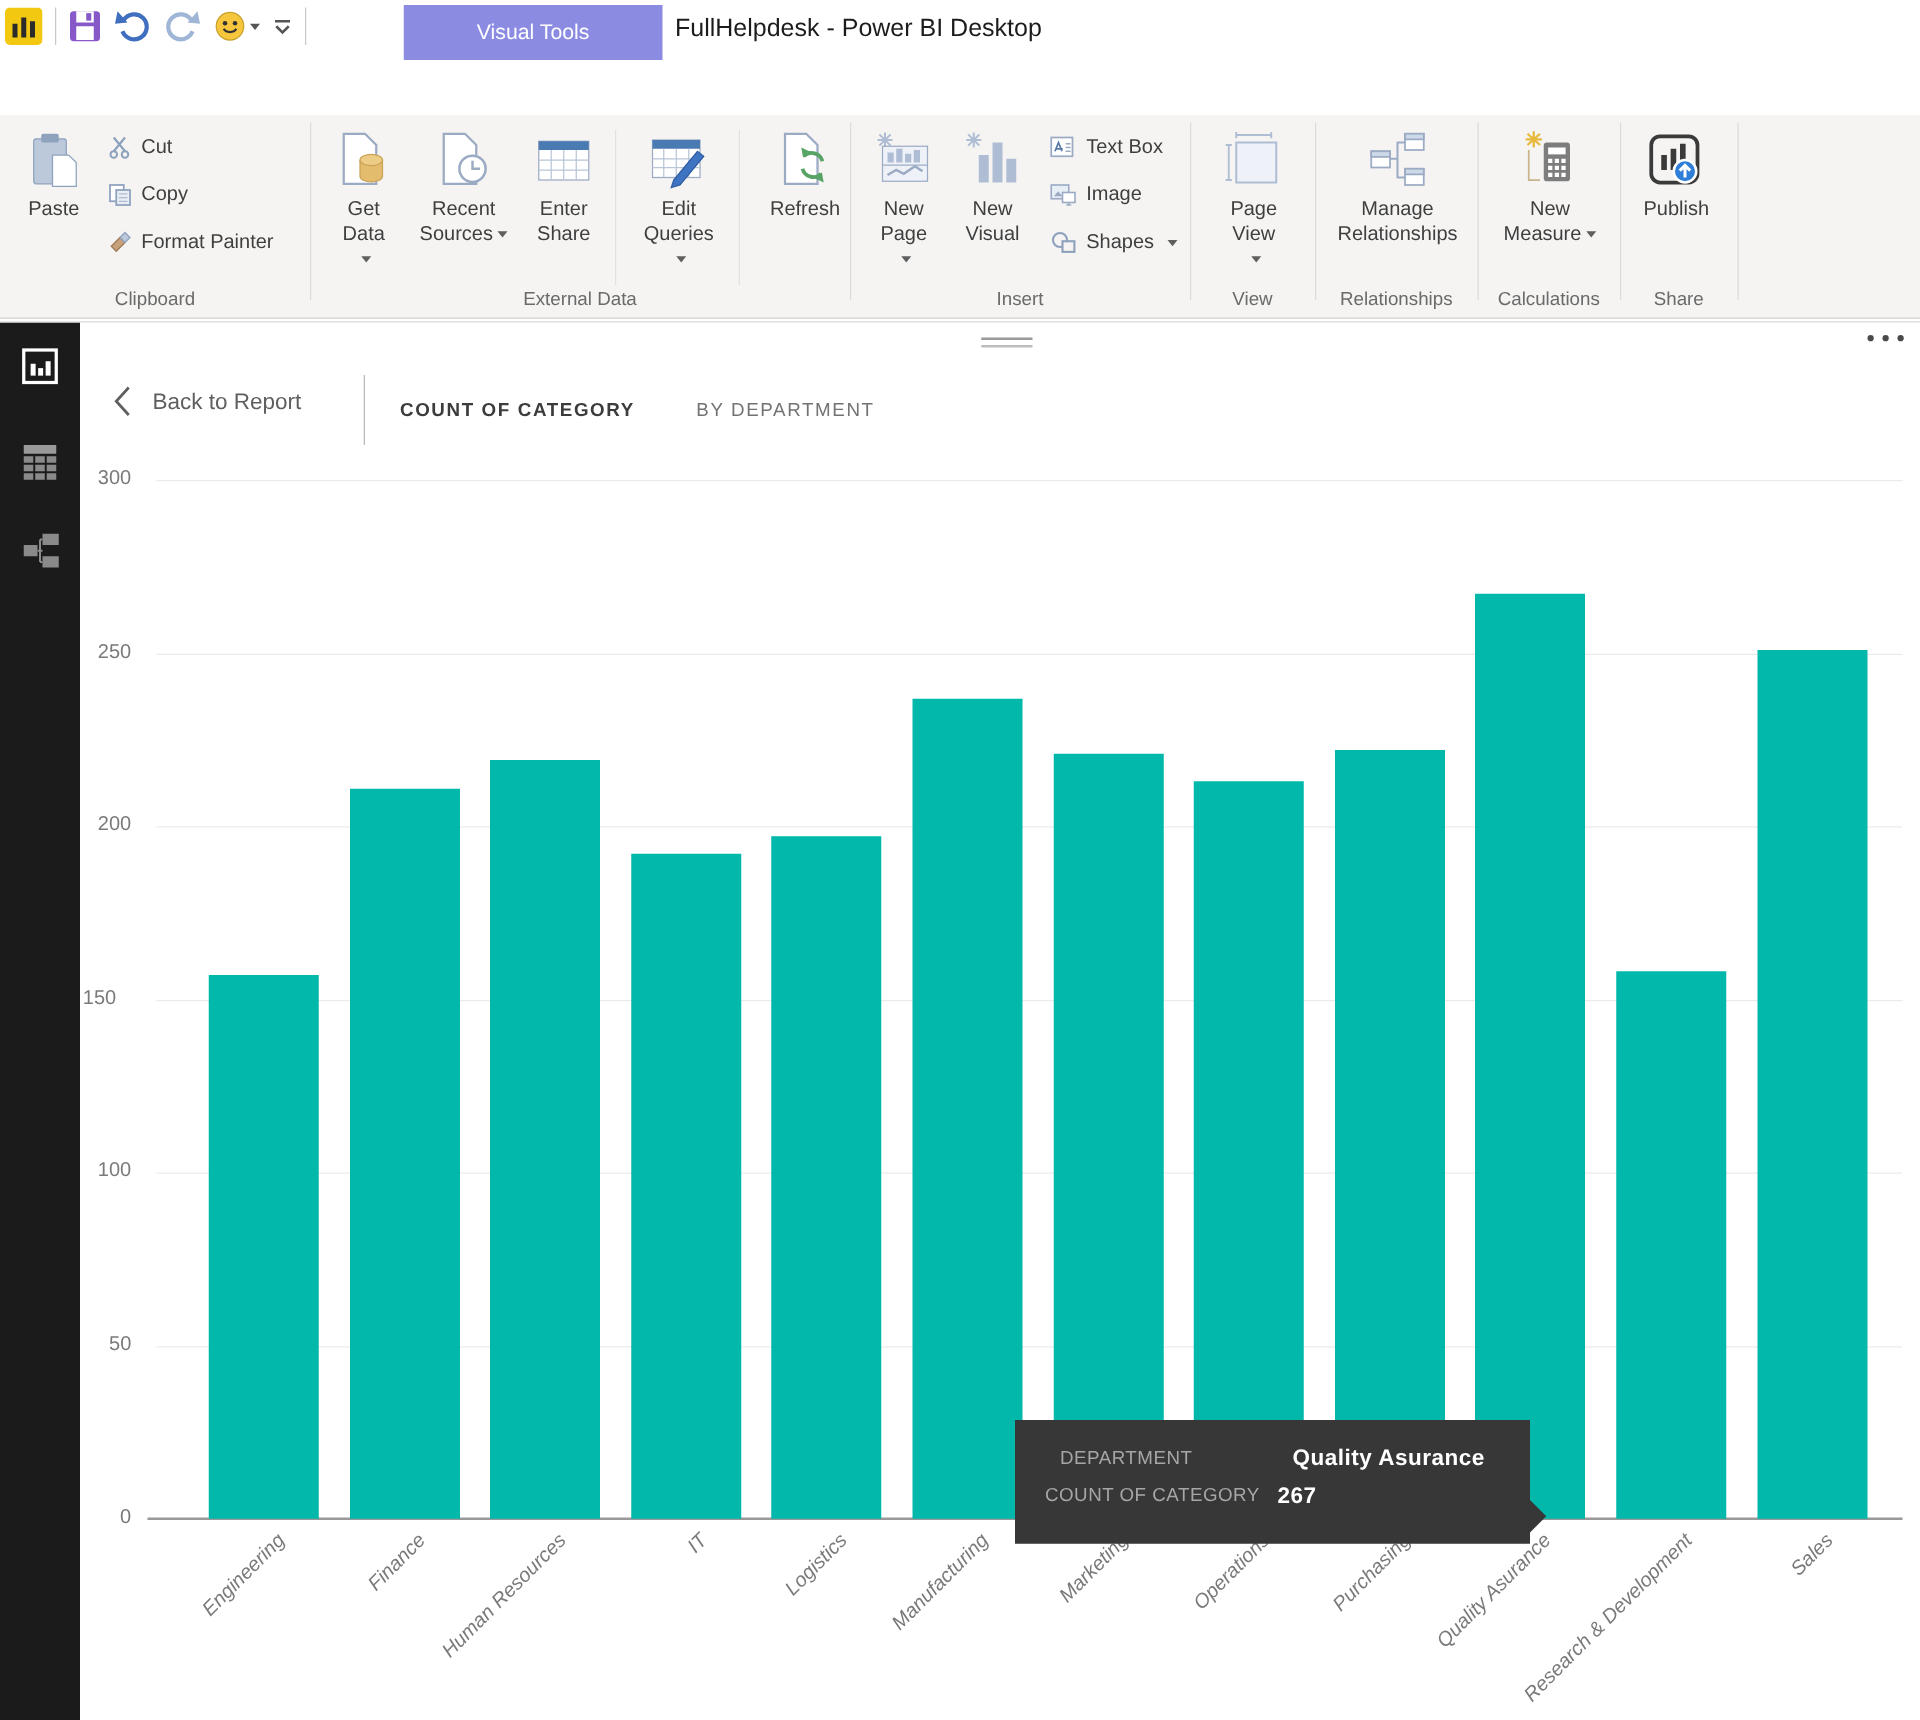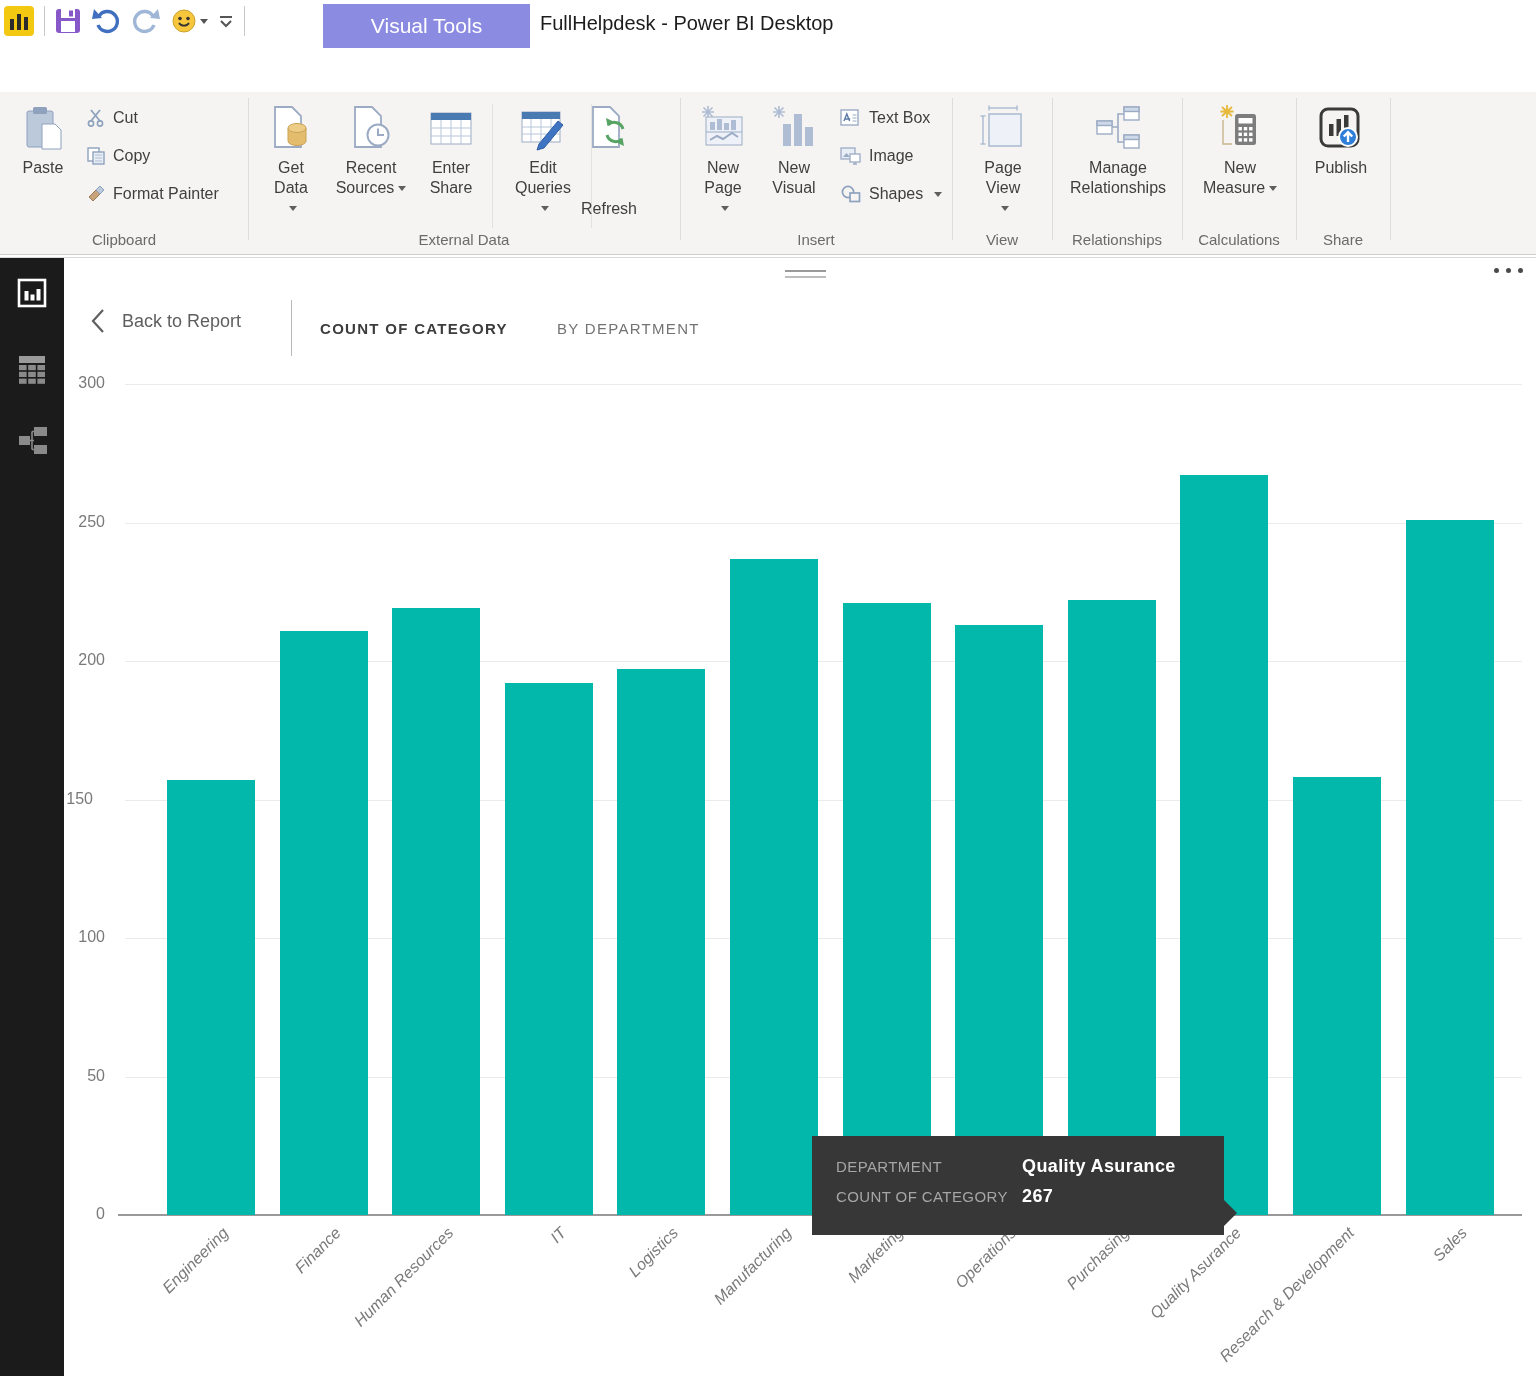--- a/index.html
+++ b/index.html
@@ -6,21 +6,21 @@
   html,body { width:1536px; height:1376px; }
   body { font-family:"Liberation Sans", sans-serif; background:#fff; overflow:hidden; }
   #page { position:relative; width:1536px; height:1376px; background:#fff; }
 
   
   #titlebar { position:absolute; left:0; top:0; width:1536px; height:48px; background:#fff; }
   .qa { position:absolute; left:4px; top:6px; display:flex; align-items:center; gap:10px; }
   .qa-sep { width:1px; height:30px; background:#c9c9c9; }
   .qa-btn { display:flex; align-items:center; }
   .mini-caret { width:0; height:0; border-left:4px solid transparent; border-right:4px solid transparent; border-top:5px solid #555; margin-left:3px; }
-  #visual-tools-tab { position:absolute; left:323px; top:4px; width:207px; height:44px; background:#8b8be2; color:#fff; display:flex; align-items:center; justify-content:center; font-size:21px; }
+  #visual-tools-tab { position:absolute; left:323px; top:4px; width:207px; height:44px; background:#8b8be2; color:#fff; display:flex; align-items:center; justify-content:center; font-size:17px; }
   #app-title { position:absolute; left:540px; top:12px; font-size:20px; color:#1c1c1c; }
 
   
   #tabrow { position:absolute; left:0; top:48px; width:1536px; height:44px; background:#fff; border-bottom:1px solid #d5d3d1; }
   .tab { position:absolute; top:0; height:44px; display:flex; align-items:center; justify-content:center; font-size:17px; color:#333; cursor:default; }
   #tab-file { left:0; width:85px; background:#6a6866; color:#fff; }
   #tab-home { left:85px; width:120px; height:45px; background:#fff; border:1px solid #d8d8d8; border-bottom:none; z-index:2; color:#222; }
   #tab-modeling { left:205px; width:118px; }
   #contextual-tabs { position:absolute; left:323px; top:0; width:207px; height:44px; border-left:1px solid #e3e3e3; border-right:1px solid #e3e3e3; display:flex; }
   #tab-format, #tab-drill { position:relative; flex:1; display:flex; align-items:center; justify-content:center; font-size:17px; color:#333; }
@@ -200,21 +200,21 @@
         <svg width="48" height="50">
             <rect x="3" y="8" width="38" height="30" fill="#fff" stroke="#9cabc4"></rect>
             <rect x="3" y="8" width="38" height="7" fill="#4a7ab2"></rect>
             <path d="M12 15 v23 M22 15 v23 M32 15 v23 M3 23 h38 M3 30 h38" stroke="#b9c6d8"></path>
             <path d="M20 40 L39 17 l5 4 L25 44 l-7 2 z" fill="#3f74c2" stroke="#2f5ea3"></path>
           </svg>
       </span>
       <span class="lbl" style="width:62px;"><span>Edit Queries</span><span class="caret"></span></span>
     </div>
     <div class="item-sep" style="left:591px;"></div>
-    <div class="bigbtn" style="left:576px; width:66px;gap:41px;">
+    <div class="bigbtn" style="left:611px; width:66px;">
       <span class="ic">
         <svg width="48" height="50">
             <path d="M8 3 h17 l9 9 v31 h-26 z" fill="#fff" stroke="#9cabc4" stroke-width="1.8"></path>
             <path d="M38 25 a 9 9 0 0 0 -15 -4" fill="none" stroke="#57a465" stroke-width="3"></path>
             <path d="M21 14 l1.5 8 7 -4 z" fill="#57a465"></path>
             <path d="M22 31 a 9 9 0 0 0 15 4" fill="none" stroke="#57a465" stroke-width="3"></path>
             <path d="M39 42 l-1.5 -8 -7 4 z" fill="#57a465"></path>
           </svg>
       </span>
       <span class="lbl">Refresh</span>
@@ -436,21 +436,21 @@
       <span class="xlabel" style="right: 416.2px; top: 1224px;">Purchasing</span>
       <div class="bar" style="background: rgb(1, 184, 170); left: 1180.4px; width: 88px; top: 475.41px; height: 739.59px;"></div>
       <span class="xlabel" style="right: 303.6px; top: 1224px;">Quality Asurance</span>
       <div class="bar" style="background: rgb(1, 184, 170); left: 1293px; width: 88px; top: 777.34px; height: 437.66px;"></div>
       <span class="xlabel" style="right: 191px; top: 1224px;">Research &amp; Development</span>
       <div class="bar" style="background: rgb(1, 184, 170); left: 1405.6px; width: 88px; top: 519.73px; height: 695.27px;"></div>
       <span class="xlabel" style="right: 78.4px; top: 1224px;">Sales</span>
     </div>
 
   <div id="tooltip">
-    <div class="tt-row" style="top:22px;">
+    <div class="tt-row" style="top:22px;margin-left:12px;">
       <span class="tt-label">DEPARTMENT</span>
       <span class="tt-value">Quality Asurance</span>
     </div>
     <div class="tt-row" style="top:52px;">
       <span class="tt-label">COUNT OF CATEGORY</span>
       <span class="tt-value">267</span>
     </div>
   </div>
 
 </div>

